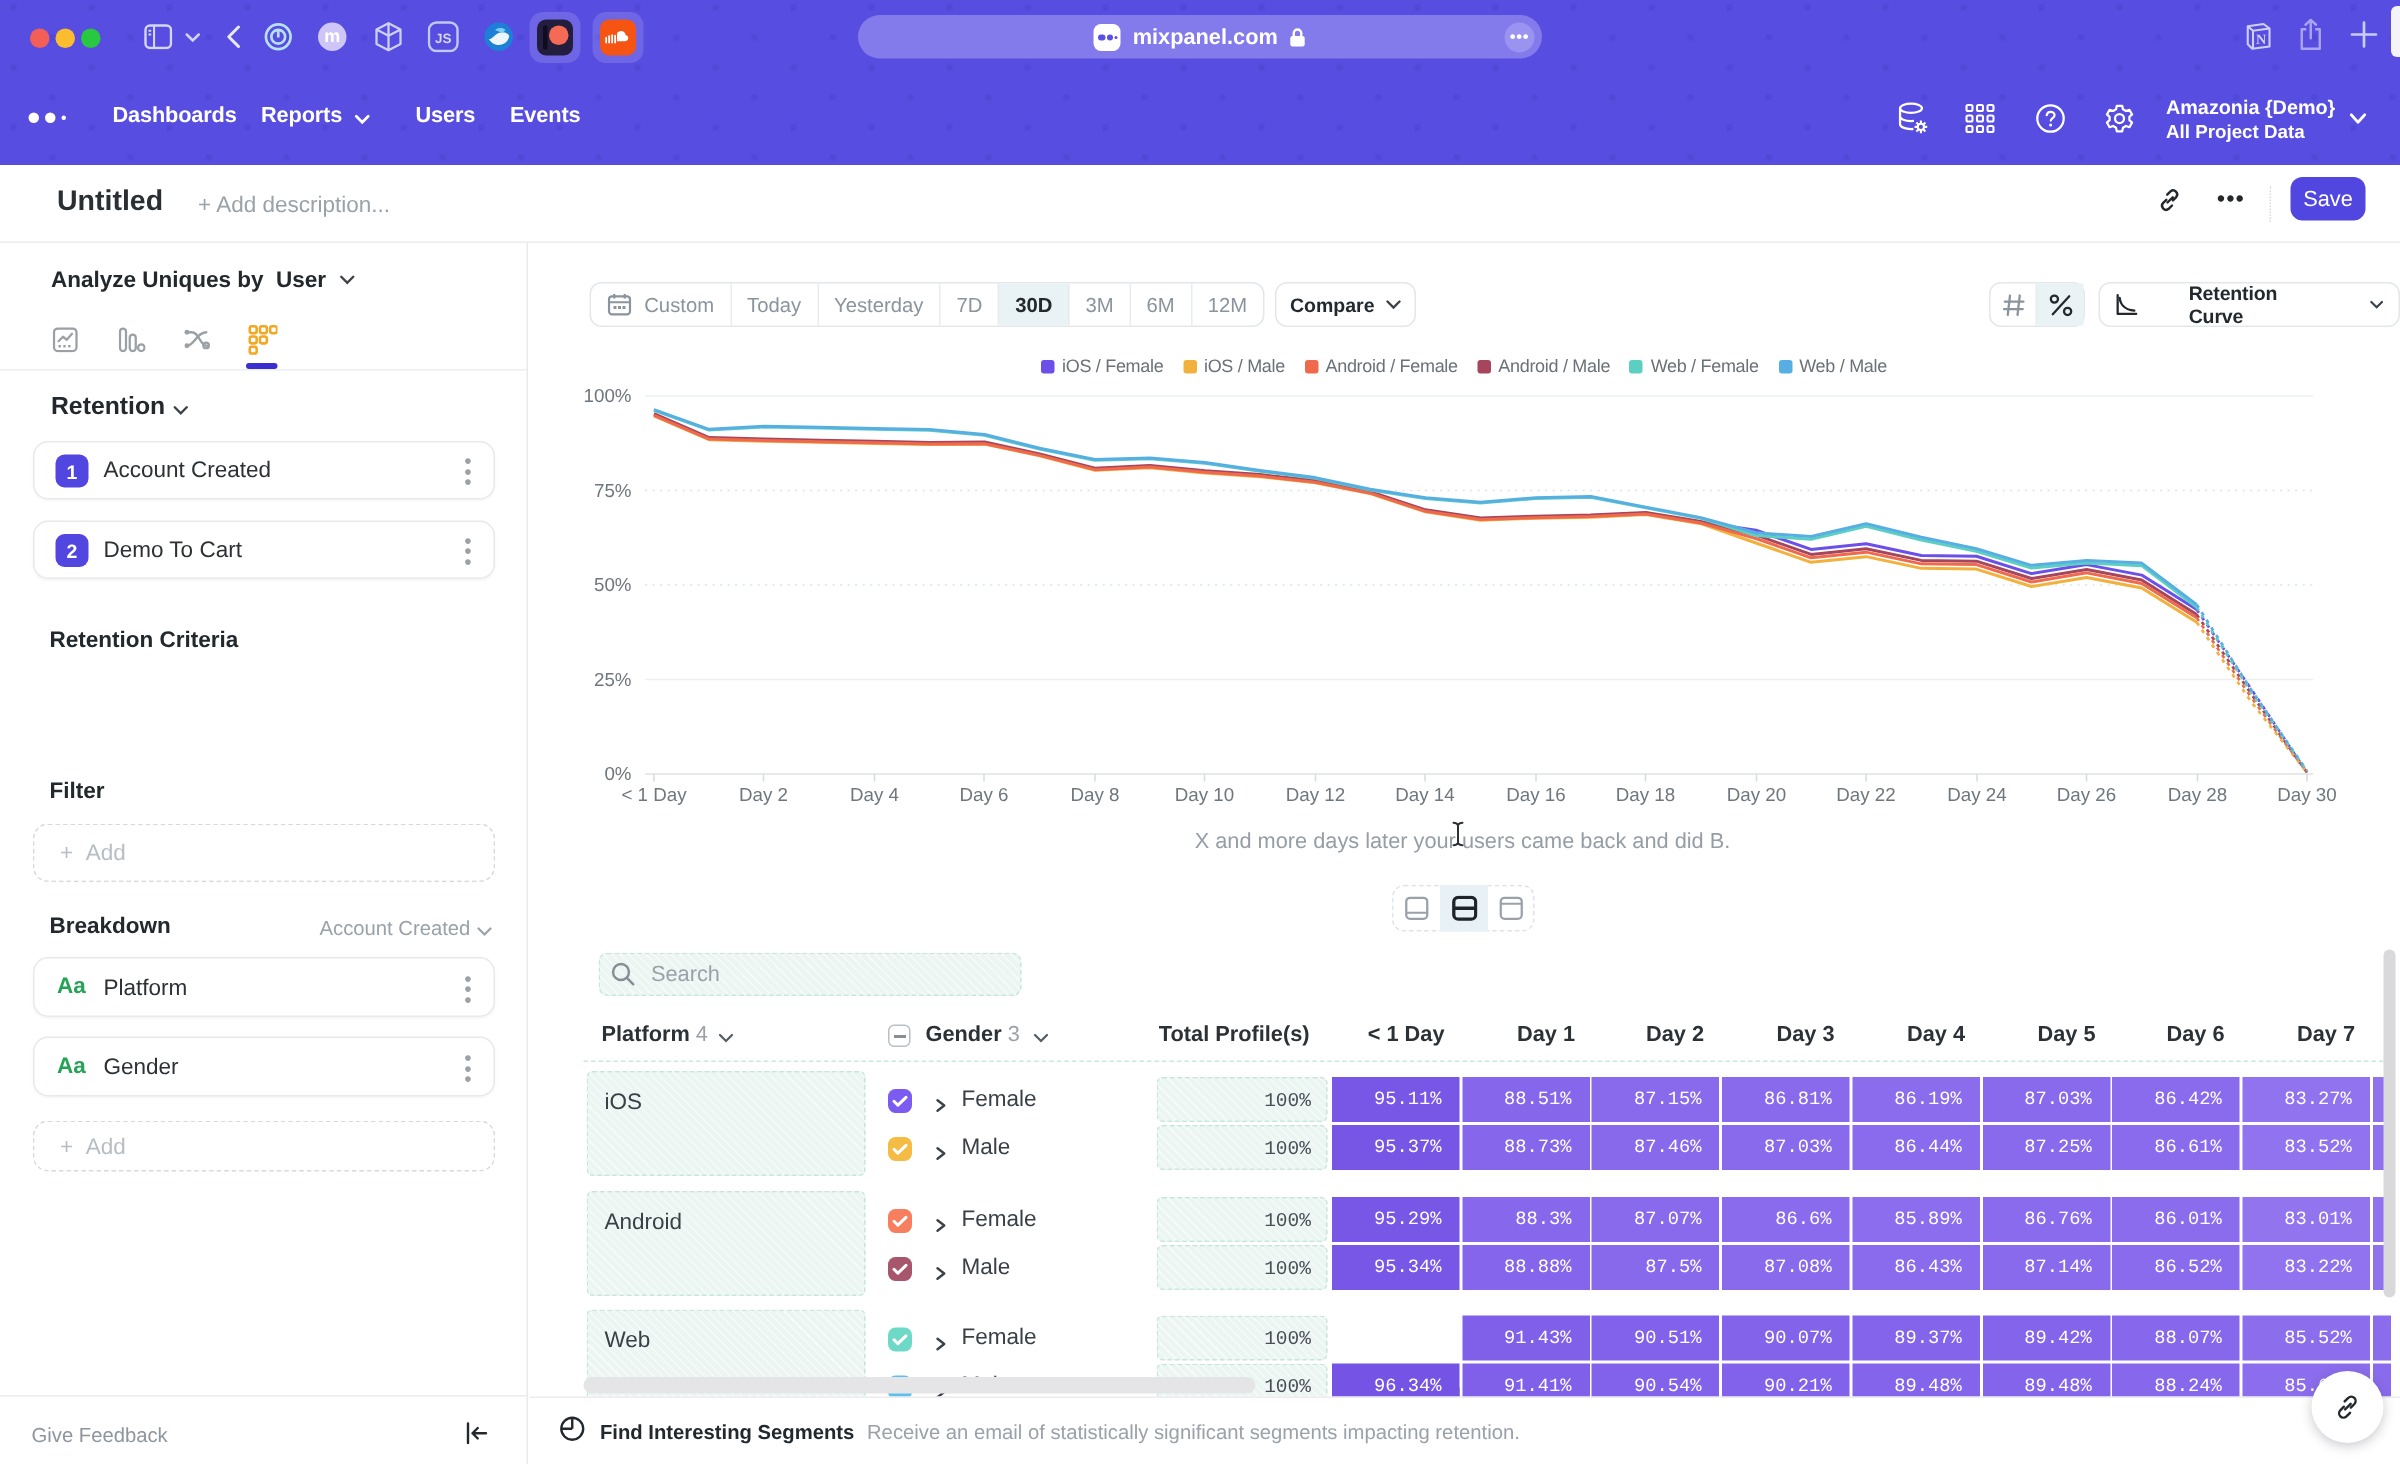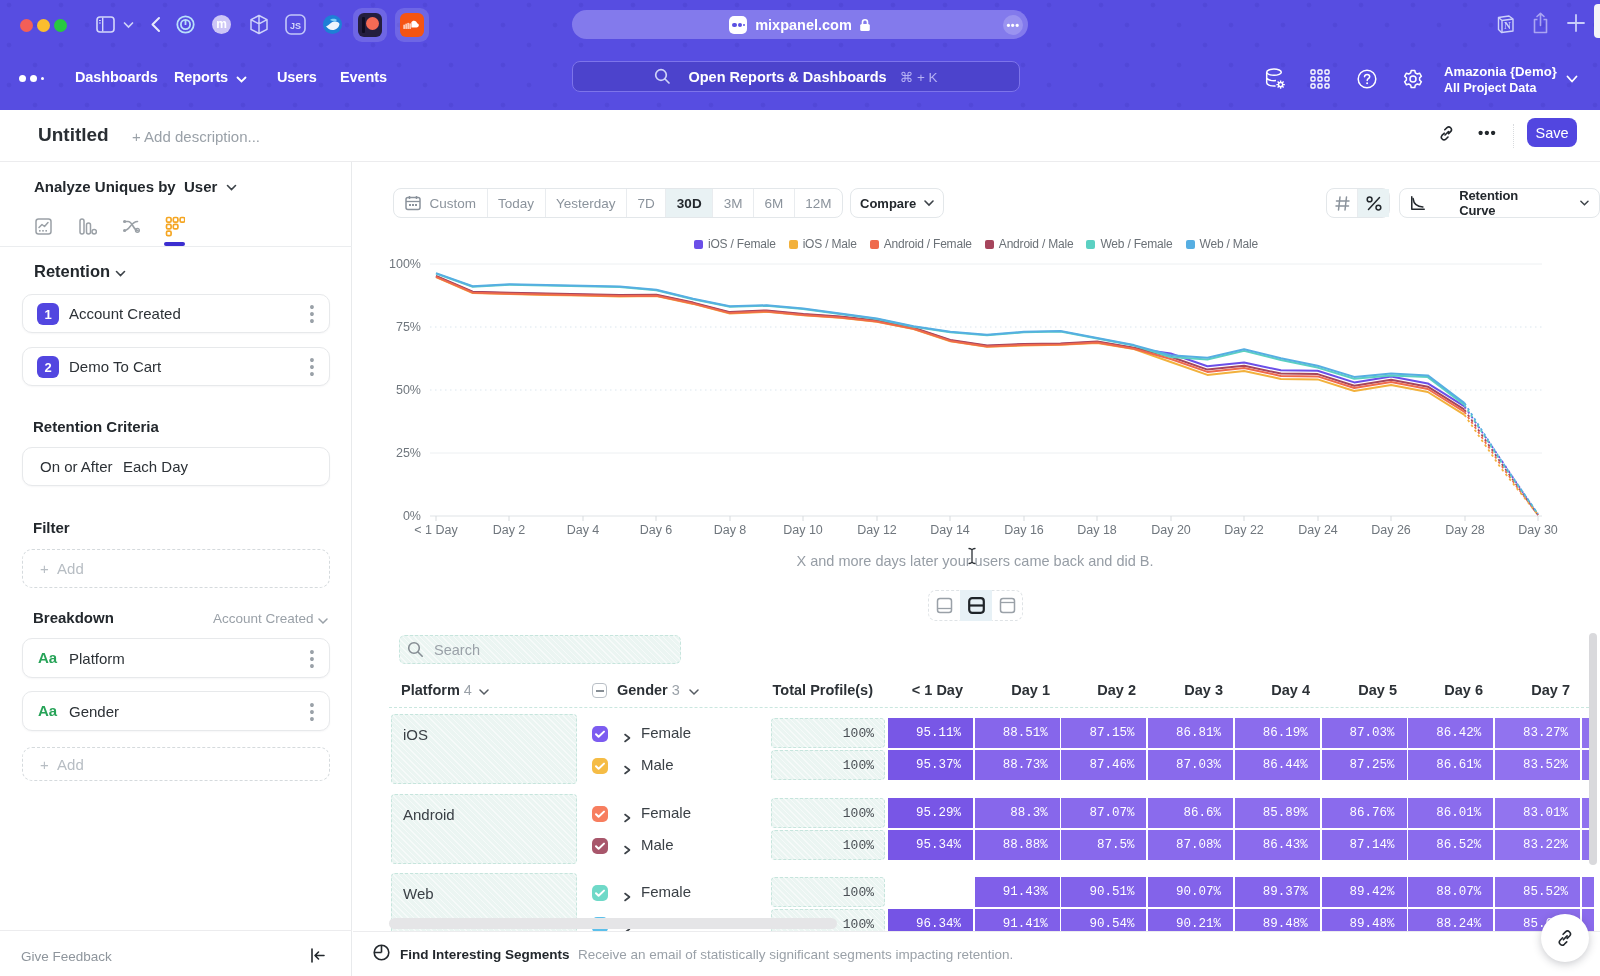--- a/index.html
+++ b/index.html
@@ -137,28 +137,20 @@
  <div class="abs" style="left:19px;top:75px;width:7px;height:7px;border-radius:50%;background:#fff;"></div>
  <div class="abs" style="left:30px;top:75px;width:7px;height:7px;border-radius:50%;background:#fff;"></div>
  <div class="abs" style="left:40.5px;top:76.8px;width:3.6px;height:3.6px;border-radius:50%;background:#fff;"></div>
  <div class="nav" style="left:75px;">Dashboards</div>
  <div class="nav" style="left:174px;">Reports</div>
  <svg class="abs" style="left:236px;top:76px;" width="11" height="8" viewBox="0 0 11 8">
       <path d="M1.5 1.5l4 4 4-4" stroke="#fff" stroke-width="1.8" fill="none" stroke-linecap="round"></path>
     </svg>
  <div class="nav" style="left:277px;">Users</div>
  <div class="nav" style="left:340px;">Events</div>
- <div id="appsearch" style="justify-content:center;">
-   <svg width="17" height="17" viewBox="0 0 17 17">
-        <circle cx="7" cy="7" r="5.3" stroke="#cfd3f8" stroke-width="1.7" fill="none"></circle>
-        <line x1="11" y1="11" x2="15" y2="15" stroke="#cfd3f8" stroke-width="1.7" stroke-linecap="round"></line>
-      </svg>
-   <span style="margin-left:17px;font-size:14.5px;font-weight:700;">Open Reports &amp; Dashboards</span>
-   <span style="margin-left:13px;font-size:13.5px;color:#b6b1f4;">⌘ + K</span>
- </div>
 
  <svg class="bico" style="left:1264px;top:67px;" width="23" height="24" viewBox="0 0 23 24">
       <ellipse cx="10" cy="5.2" rx="7.3" ry="3.1" stroke="#fff" stroke-width="1.5" fill="none"></ellipse>
       <path d="M2.7 5.2v10.6c0 1.8 3.3 3.2 7.3 3.2.5 0 1.1 0 1.6-.1 M2.7 10.5c0 1.8 3.3 3.2 7.3 3.2.7 0 1.4 0 2-.1" stroke="#fff" stroke-width="1.5" fill="none"></path>
       <g stroke="#fff" stroke-width="1.4" fill="none">
         <circle cx="16.6" cy="17.6" r="2.1"></circle>
         <path d="M16.6 13.4v2.1M16.6 19.7v2.1M20.8 17.6h-2.1M14.5 17.6h-2.1M19.6 14.6l-1.5 1.5M15.1 19.1l-1.5 1.5M19.6 20.6l-1.5-1.5M15.1 16.1l-1.5-1.5"></path>
       </g>
     </svg>
  <svg class="bico" style="left:1310px;top:69px;" width="20" height="20" viewBox="0 0 20 20">
@@ -255,24 +247,20 @@
    <div class="badge">1</div>
       <div class="ctext">Account Created</div>
    <div class="kebab">•<br>•<br>•</div>
  </div>
  <div class="card" style="top:185px;height:39px;">
    <div class="badge">2</div>
       <div class="ctext">Demo To Cart</div>
    <div class="kebab">•<br>•<br>•</div>
  </div>
  <div class="abs sh" style="left:33px;top:256px;">Retention Criteria</div>
- <div class="card" style="top:285px;height:39px;">
-   <div class="ctext" style="left:17px;">On or After</div>
-   <div class="ctext" style="left:100px;">Each Day</div>
- </div>
  <div class="abs sh" style="left:33px;top:357px;">Filter</div>
  <div class="addbox" style="top:387px;height:39px;">
       <span style="margin-left:17px;">+&nbsp;&nbsp;Add</span>
     </div>
  <div class="abs sh" style="left:33px;top:447px;">Breakdown</div>
  <div class="abs" style="left:213px;top:449px;font-size:13.5px;color:#9aa1a8;">Account Created</div>
  <svg class="abs" style="left:318px;top:456px;" width="10" height="7" viewBox="0 0 10 7">
       <path d="M1 1l4 4 4-4" stroke="#9aa1a8" stroke-width="1.5" fill="none" stroke-linecap="round"></path>
     </svg>
  <div class="card" style="top:476px;height:40px;">

